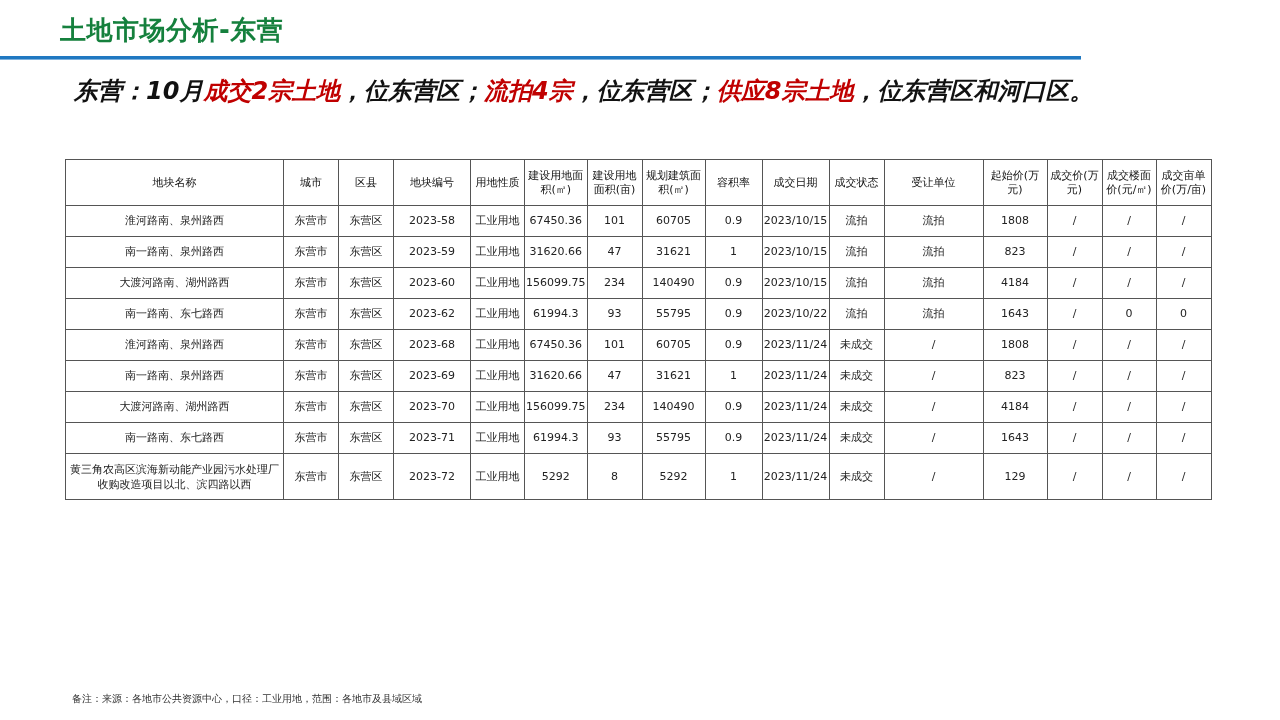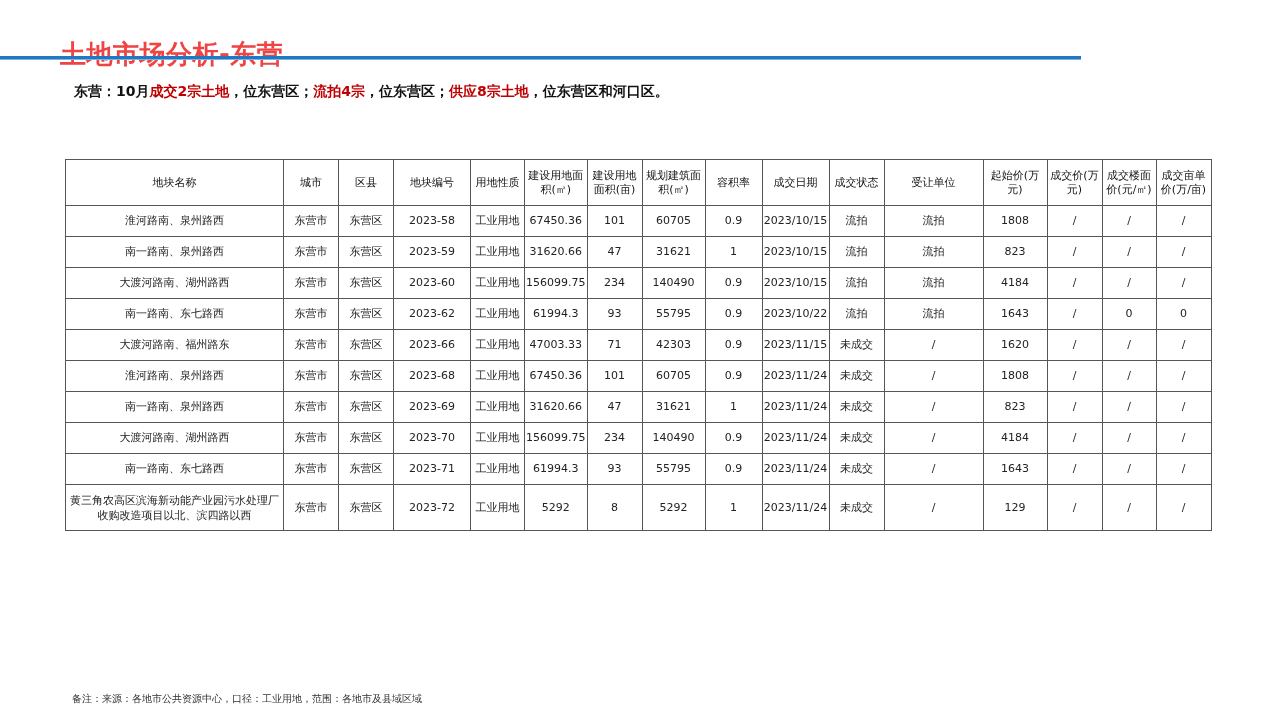--- a/index.html
+++ b/index.html
@@ -2,29 +2,29 @@
 <html><head>
 <meta charset="utf-8">
 <style>
   html, body { margin:0; padding:0; }
   body {
     width:1280px; height:720px; background:#ffffff; position:relative; overflow:hidden;
     font-family: "DejaVu Sans", "Liberation Sans", sans-serif; color:#000;
   }
   .title {
     position:absolute; left:60px; top:12px; font-size:26px; font-weight:bold; letter-spacing:0.5px;
-    color:#ef4444; line-height:36px;margin-top:24px;
+    color:#15803d; line-height:36px;
   }
   .title-rule {
     position:absolute; left:0; top:56px; width:1081px; height:3px; background:#1f78c1;
     border-bottom:1px solid #7fb2dd;
   }
   .summary {
-    position:absolute; left:74px; top:76px; font-size:14px; font-weight:bold; line-height:30px;
-    white-space:nowrap; color:#111;
+    position:absolute; left:74px; top:76px; font-size:24px; font-weight:bold; line-height:30px;
+    white-space:nowrap; color:#111;font-style:italic;
   }
   .summary .hl { color:#c00000; }
   table.land {
     position:absolute; left:65px; top:127px; border-collapse:collapse; table-layout:fixed;
     font-size:11px; color:#222;margin-top:32px;
   }
   table.land th, table.land td {
     border:1px solid #555; text-align:center; vertical-align:middle; padding:0 1px;
     overflow:hidden; white-space:nowrap; line-height:14px;
   }
@@ -152,38 +152,20 @@
         <td>0.9</td>
         <td>2023/10/22</td>
         <td>流拍</td>
         <td>流拍</td>
         <td>1643</td>
         <td>/</td>
         <td>0</td>
         <td>0</td>
       </tr>
       <tr>
-        <td>大渡河路南、福州路东</td>
-        <td>东营市</td>
-        <td>东营区</td>
-        <td>2023-66</td>
-        <td>工业用地</td>
-        <td>47003.33</td>
-        <td>71</td>
-        <td>42303</td>
-        <td>0.9</td>
-        <td>2023/11/15</td>
-        <td>未成交</td>
-        <td>/</td>
-        <td>1620</td>
-        <td>/</td>
-        <td>/</td>
-        <td>/</td>
-      </tr>
-      <tr>
         <td>淮河路南、泉州路西</td>
         <td>东营市</td>
         <td>东营区</td>
         <td>2023-68</td>
         <td>工业用地</td>
         <td>67450.36</td>
         <td>101</td>
         <td>60705</td>
         <td>0.9</td>
         <td>2023/11/24</td>

